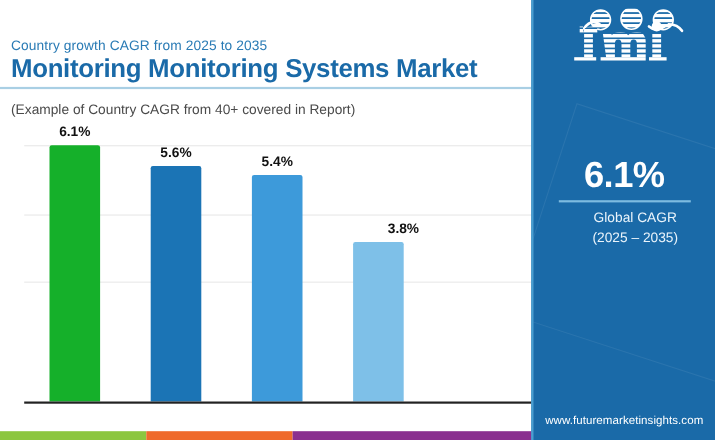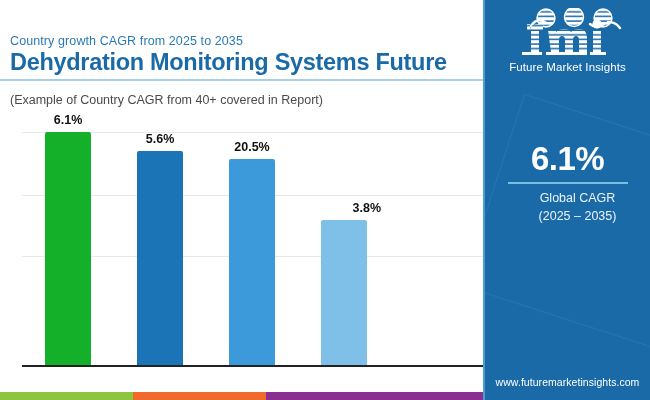--- a/index.html
+++ b/index.html
@@ -105,21 +105,21 @@
 </style>
 </head>
 <body>
 
 <div id="root">
 
   <div class="left-panel">
 
     <div class="header">
       <div class="eyebrow">Country growth CAGR from 2025 to 2035</div>
-      <div class="main-title">Dehydration Monitoring Systems Future</div>
+      <div class="main-title">Monitoring Monitoring Systems Market</div>
       <div class="sub-title">(Example of Country CAGR from 40+ covered in Report)</div>
     </div>
     <div class="header-rule"></div>
 
     <div class="plot">
       <div id="gridlines">
           <div class="gridline" style="top: 44px;"></div>
           <div class="gridline" style="top: 107.025px;"></div>
           <div class="gridline" style="top: 168.139px;"></div>
         </div>
@@ -127,21 +127,21 @@
           <div class="bar-slot" style="left: 45px; height: 277px;">
             <div class="bar" title="China 6.1%" style="height: 233px; background: rgb(21, 176, 42);"></div>
             <div class="bar-value" style="bottom: 238px;">6.1%</div>
           </div>
           <div class="bar-slot" style="left: 137px; height: 277px;">
             <div class="bar" title="India 5.6%" style="height: 213.902px; background: rgb(27, 116, 181);"></div>
             <div class="bar-value" style="bottom: 218.902px;">5.6%</div>
           </div>
           <div class="bar-slot" style="left: 229px; height: 277px;">
             <div class="bar" title="Brazil 5.4%" style="height: 206.262px; background: rgb(61, 154, 218);"></div>
-            <div class="bar-value" style="bottom: 211.262px;">20.5%</div>
+            <div class="bar-value" style="bottom: 211.262px;">5.4%</div>
           </div>
           <div class="bar-slot" style="left: 321px; height: 277px;">
             <div class="bar" title="Germany 3.8%" style="height: 145.148px; background: rgb(126, 192, 232);"></div>
             <div class="bar-value" style="bottom: 150.148px; text-align: right;">3.8%</div>
           </div>
         </div>
       <div class="baseline"></div>
 
     </div>
   </div>
@@ -178,21 +178,20 @@
 
         <path d="M44 22 h8 v2 q3 -3 8 -3 q5 0 7 3 q3 -3 8 -3 q8 0 8 9 v14 h-8 v-12 q0 -4 -3 -4 q-3 0 -3 4 v12 h-8 v-12 q0 -4 -3 -4 q-3 0 -3 4 v12 h-8 z" fill="url(#stripes)"></path>
 
         <rect x="89" y="22" width="8" height="22" fill="url(#stripes)"></rect>
         <circle cx="93" cy="16" r="4.6" fill="#ffffff"></circle>
 
         <rect x="18" y="44" width="20" height="3" fill="#ffffff"></rect>
         <rect x="42" y="44" width="41" height="3" fill="#ffffff"></rect>
         <rect x="86" y="44" width="16" height="3" fill="#ffffff"></rect>
       </svg>
-      <div class="logo-tag">Future Market Insights</div>
     </div>
 
     <div class="cagr-value">6.1%</div>
     <div class="cagr-rule"></div>
     <div class="cagr-label">
       <span>Global CAGR</span><br>
       <span>(2025 – 2035)</span>
     </div>
 
     <div class="site-url">www.futuremarketinsights.com</div>

